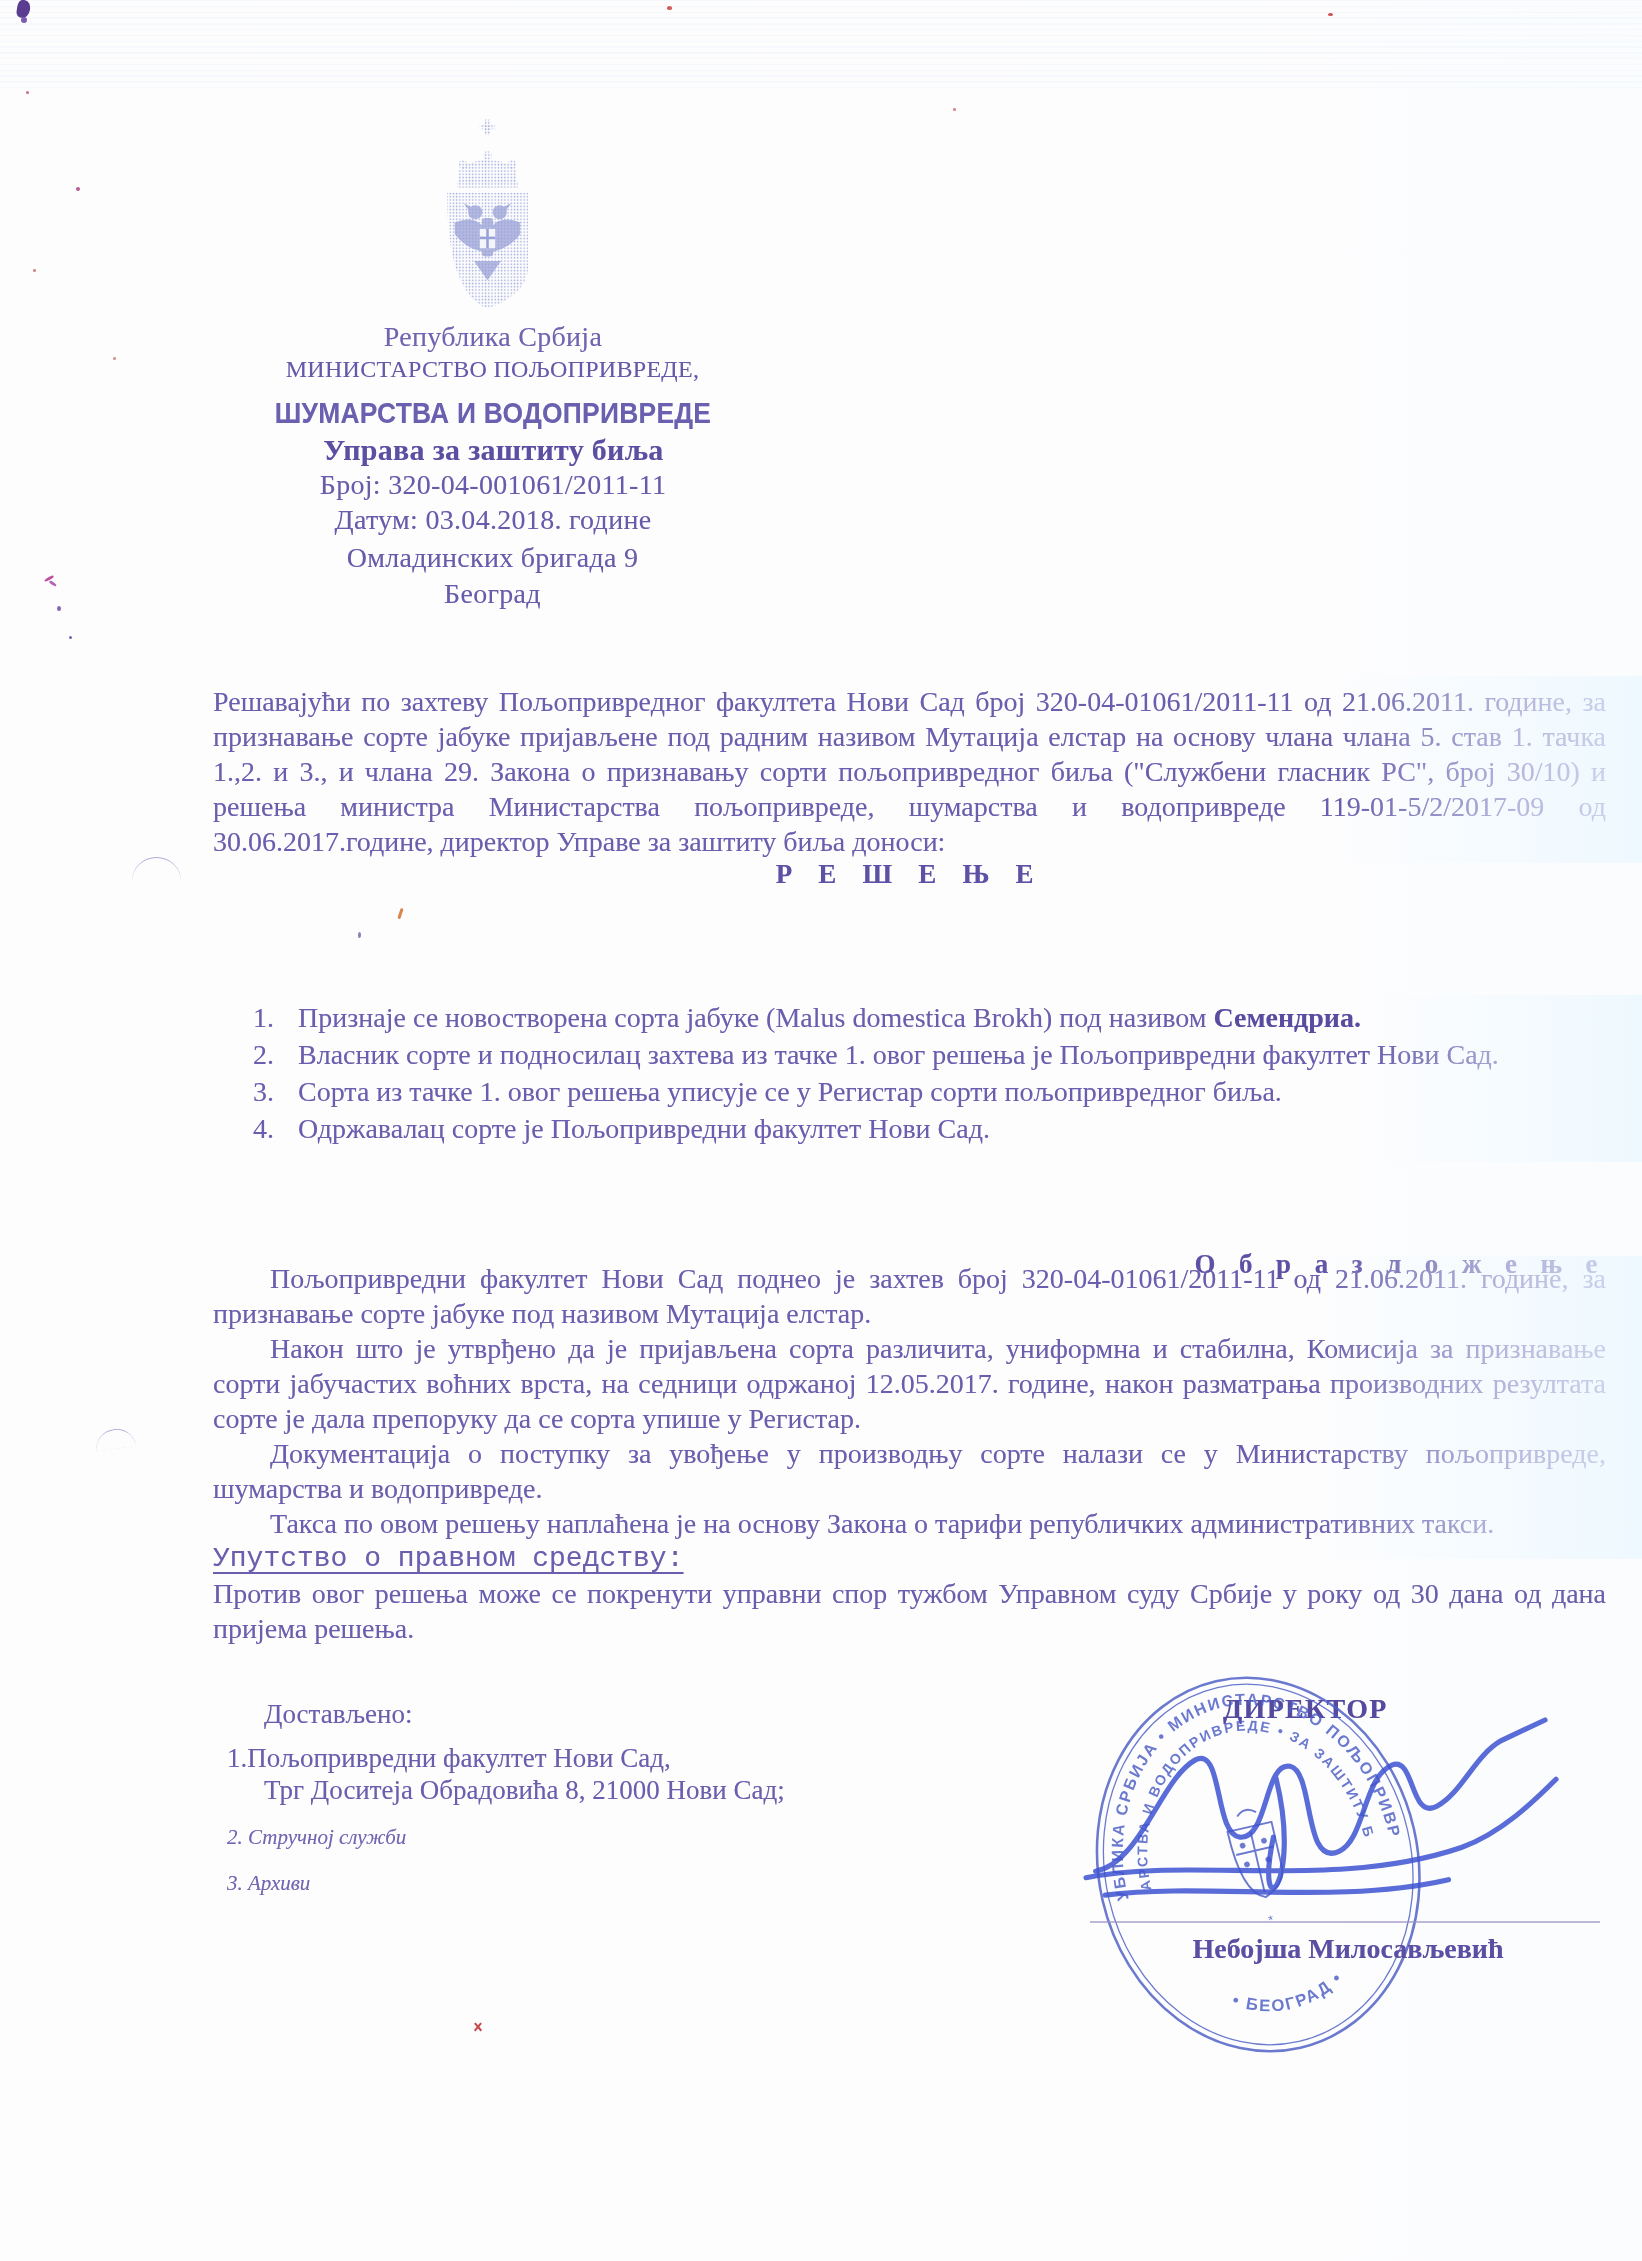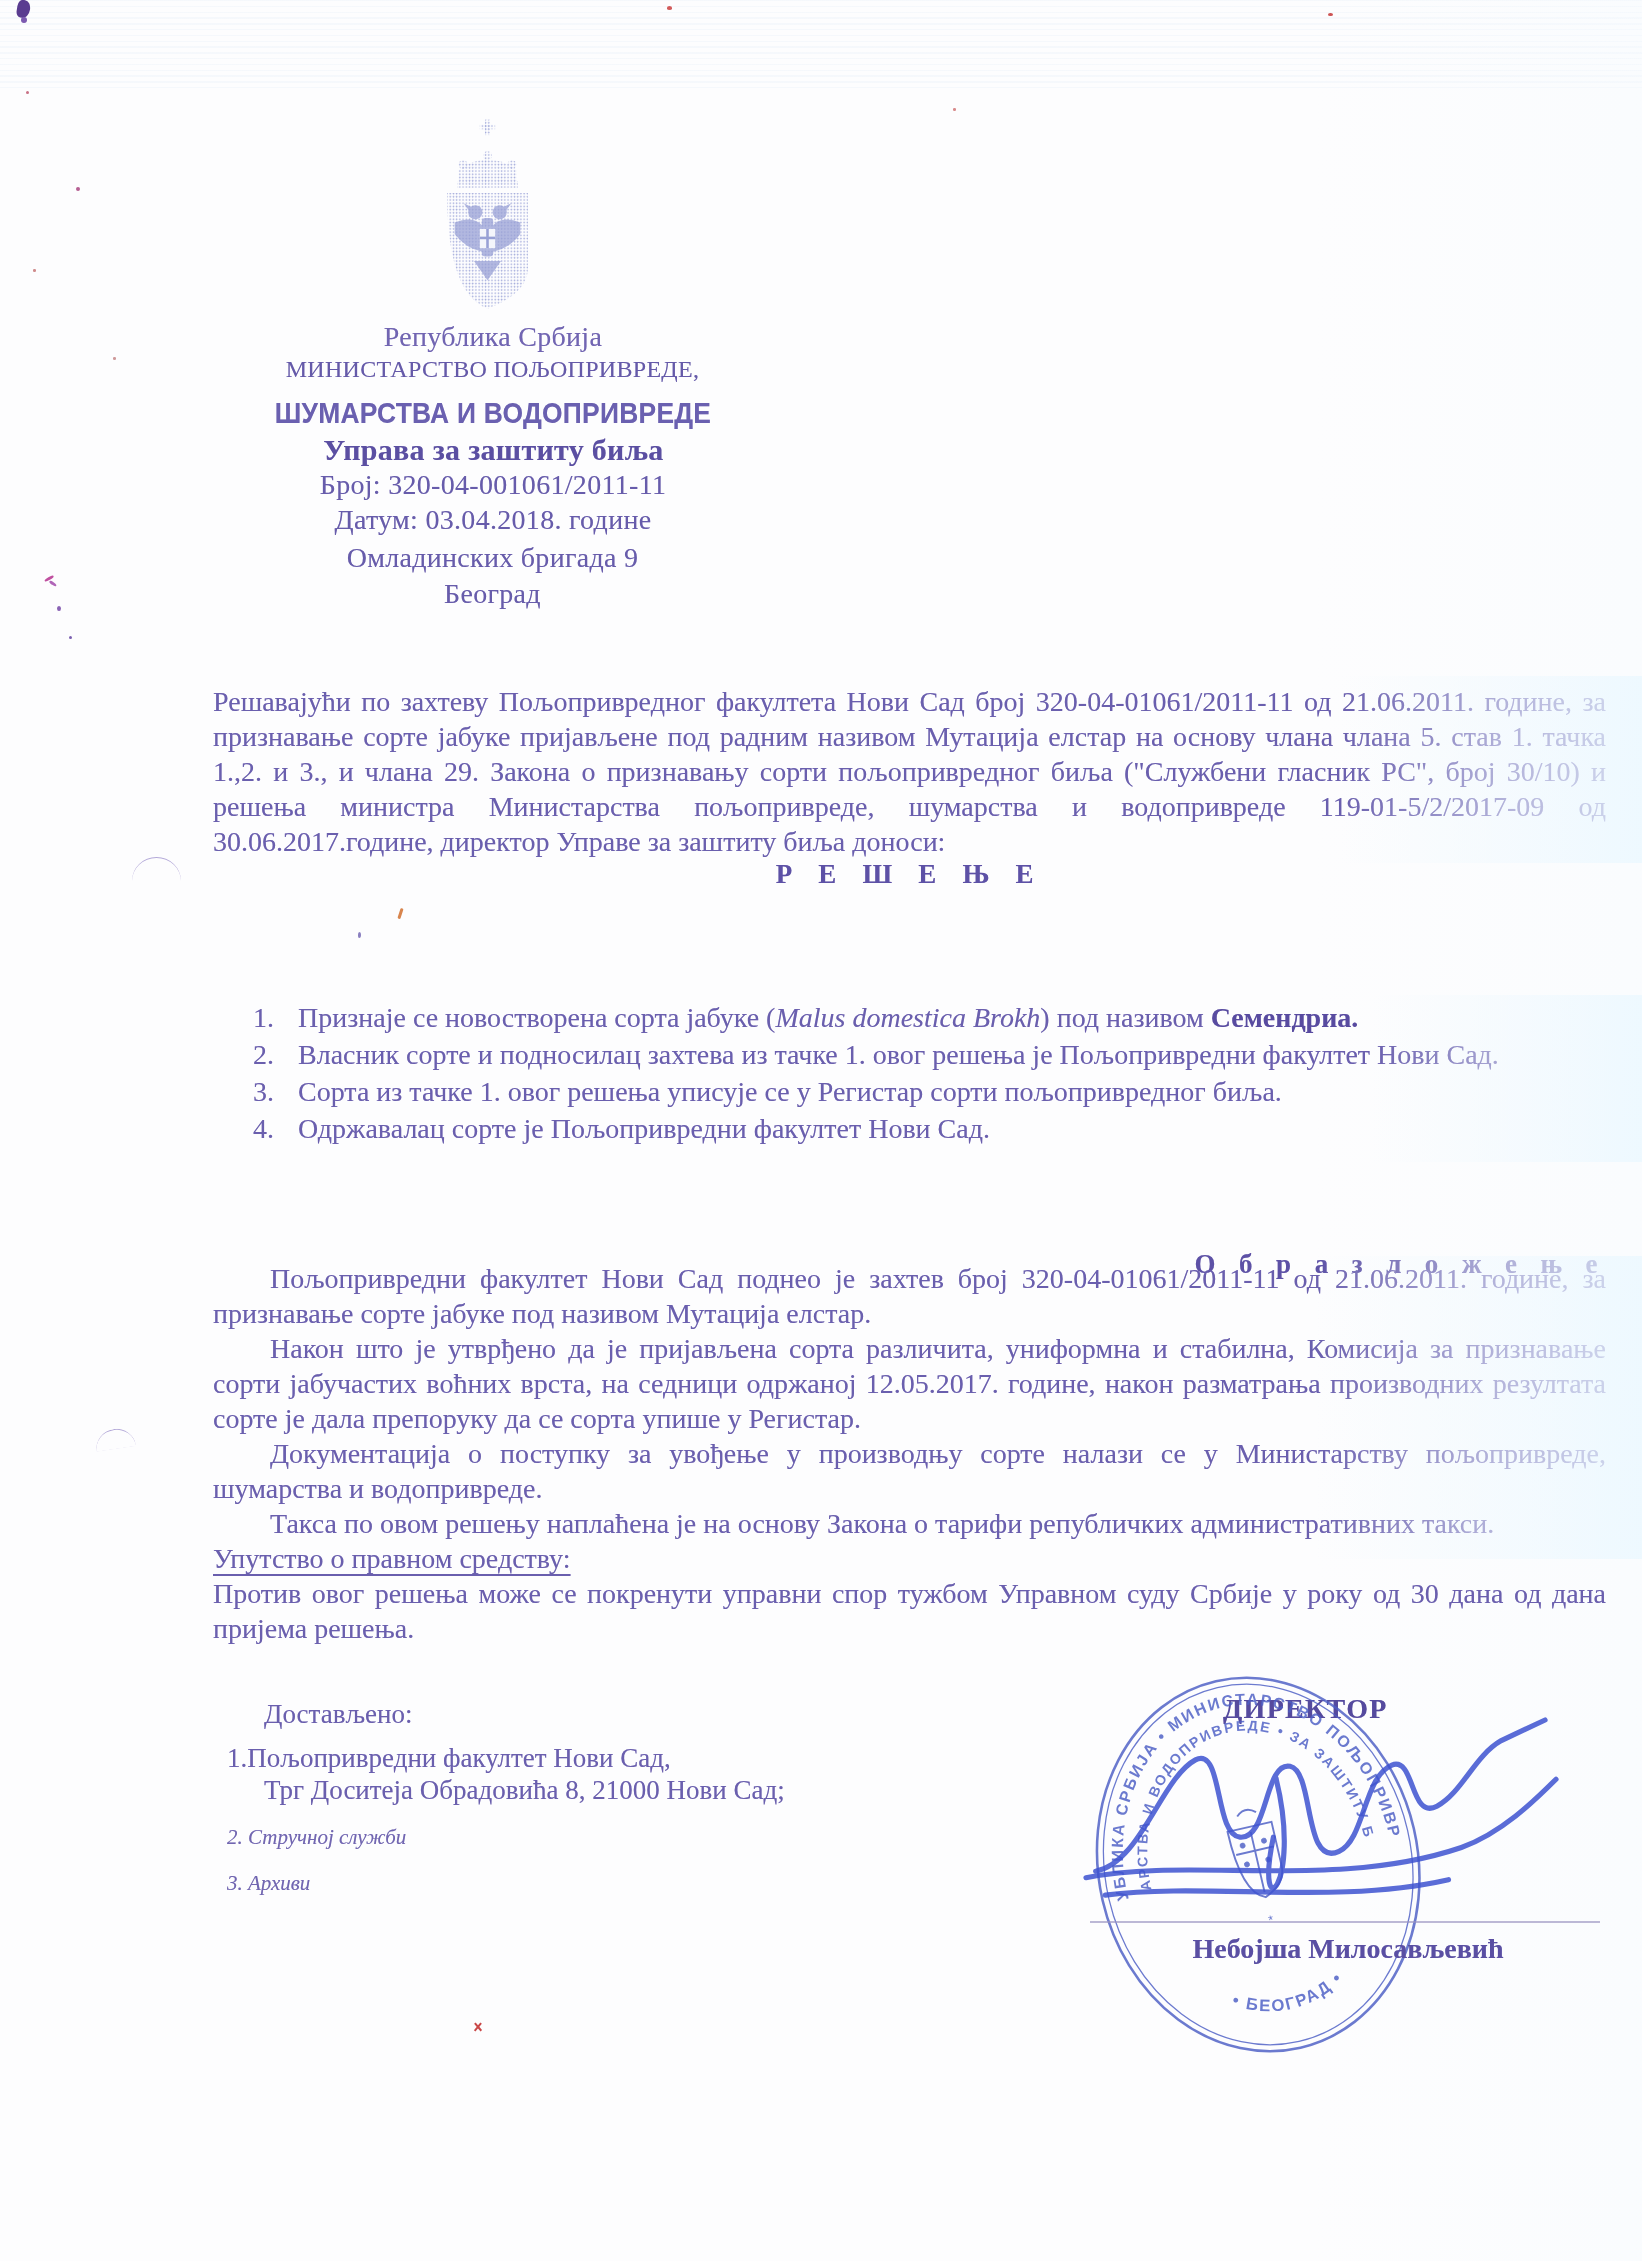--- a/index.html
+++ b/index.html
@@ -33,28 +33,28 @@
   .street{left:283px;top:542px;width:419px;font-size:28px;}
   .city{left:283px;top:578px;width:419px;font-size:28px;}
   
   .doc-text{position:absolute;font-size:28px;line-height:35px;color:#6a5fae;}
   .intro{left:213px;top:684px;width:1393px;text-align:justify;}
   .h-resolution{left:213px;top:857px;width:1393px;text-align:center;
     font-weight:bold;letter-spacing:9.7px;font-size:27px;color:#5d51a6;}
   .list{left:253px;top:999px;width:1359px;}
   .list .li{display:flex;line-height:37px;}
   .list .num{width:45px;flex:0 0 45px;}
-  .latin{font-style:italic;}
+  .latin{}
   .emph{font-weight:bold;color:#584ba0;}
   .h-rationale{left:213px;top:1247px;width:1393px;text-align:right;
     font-weight:bold;letter-spacing:8.4px;font-size:27px;color:#5d51a6;}
   .rationale{left:213px;top:1261px;width:1393px;text-align:justify;}
   .rationale p{margin:0;text-indent:57px;}
   .rationale p.noindent{text-indent:0;}
-  .remedy-label{text-decoration:underline;text-underline-offset:6.4px;}
+  .remedy-label{text-decoration:underline;text-underline-offset:6.4px;font-family:Liberation Mono, monospace;}
   
   .delivered{left:227px;top:1699px;width:631px;font-size:27px;line-height:31px;}
   .delivered .lbl{padding-left:37px;}
   .delivered .it0{margin-top:13px;}
   .delivered .it1{margin-top:1px;padding-left:37px;}
   .delivered .small{font-size:21px;margin-top:15.5px;color:#7166b1;font-style:italic;}
   
   .director{position:absolute;left:1223px;top:1693px;font-size:28px;font-weight:bold;
     letter-spacing:1.3px;color:#554a9e;text-shadow:0 0 0.6px rgba(85,74,158,.4);}
   .sigline{position:absolute;left:1090px;top:1921px;width:510px;height:1.9px;

